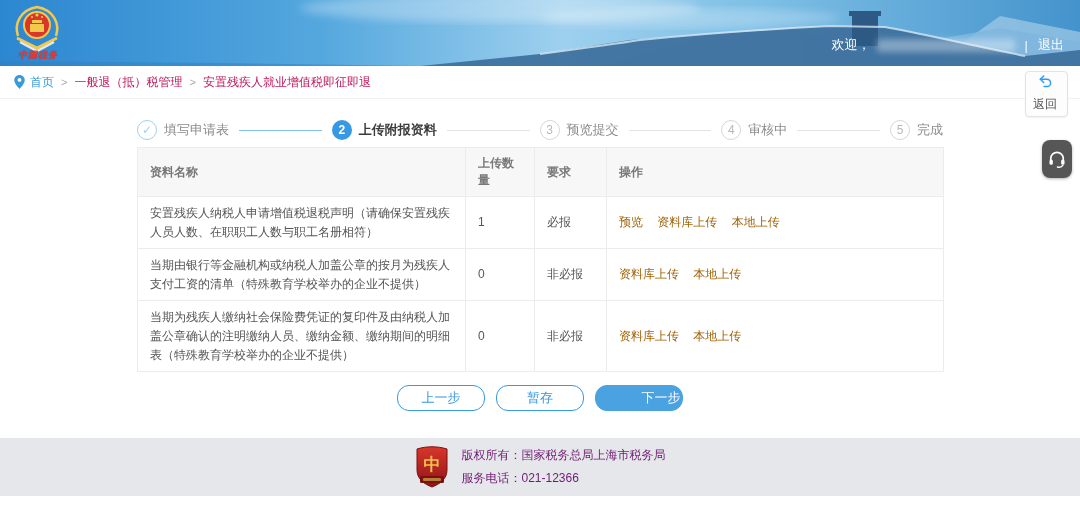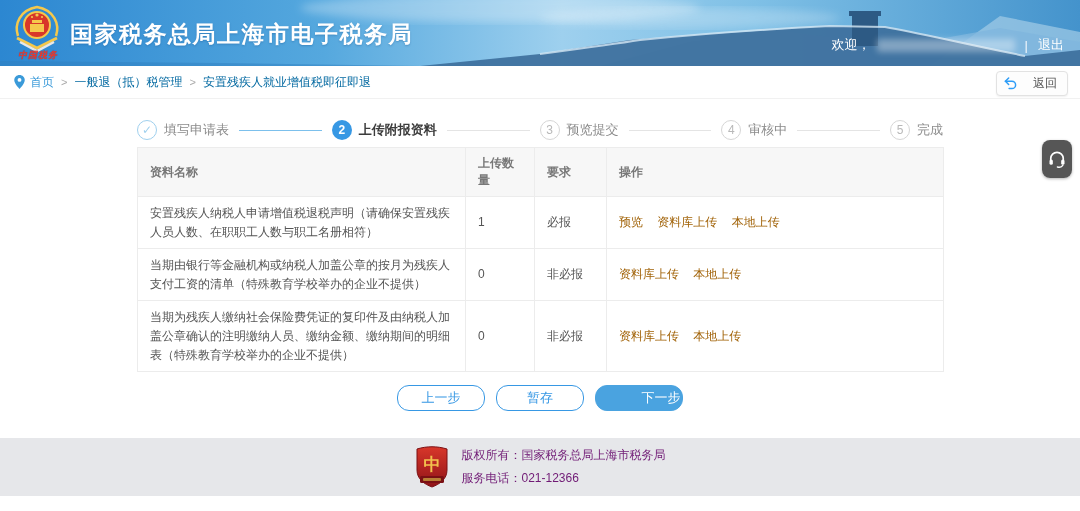--- a/index.html
+++ b/index.html
@@ -20,26 +20,26 @@
     color:#fff; font-size:13px; }
   .blur-name { width:138px; height:13px; margin:0 6px; border-radius:2px;
     background:rgba(255,255,255,.35); filter:blur(3px); }
   .user-sep { margin:0 10px 0 4px; opacity:.9; }
   .logout { color:#fff; cursor:pointer; }
 
   
   .breadcrumb-bar { position:relative; height:33px; background:#fff;
     border-bottom:1px solid #f1f1f1; display:flex; align-items:center; padding:8px 14px; }
   .pin-icon { width:11px; height:14px; margin-right:5px; flex:none; }
-  .crumb { font-size:12px; color:#0369a1; }
+  .crumb { font-size:12px; color:#be185d; }
   .crumb-home { color:#3a9ad9; cursor:pointer; }
   .crumb-sep { font-size:11px; color:#aaa; margin:0 7px; }
-  .back-btn { position:absolute; right:12px; top:5px; display:flex; align-items:center; gap:16px;
+  .back-btn { position:absolute; right:12px; top:5px; display:flex; align-items:center; gap:8px;
     border:1px solid #e2e2e2; border-radius:4px; background:#fdfdfd; padding:3px 10px 3px 7px;
-    font-size:12px; color:#555; box-shadow:0 1px 2px rgba(0,0,0,.06); cursor:pointer; }
+    font-size:12px; color:#555; box-shadow:0 1px 2px rgba(0,0,0,.06); cursor:pointer;flex-direction:column; }
 
   
   .main { width:806px; margin:0 auto; }
   .stepper { display:flex; align-items:center; margin-top:21px; height:20px; }
   .step { display:flex; align-items:center; gap:7px; flex:none; }
   .step-circle { width:20px; height:20px; border-radius:50%; display:flex; align-items:center;
     justify-content:center; font-size:12px; line-height:1; }
   .step.done .step-circle { border:1px solid #9fd0ee; color:#9fd0ee; background:#fff; }
   .step.active .step-circle { background:#3798e4; color:#fff; font-weight:bold; }
   .step.pending .step-circle { border:1px solid #d6d6d6; color:#b8b8b8; background:#fff; }
@@ -109,21 +109,20 @@
     <rect x="20" y="22" width="14" height="8" fill="#f5c84c"></rect>
     <rect x="22" y="18" width="10" height="3" fill="#f5c84c"></rect>
     <circle cx="27" cy="13" r="1.6" fill="#f5c84c"></circle>
     <circle cx="22" cy="15" r="1.1" fill="#f5c84c"></circle>
       <circle cx="32" cy="15" r="1.1" fill="#f5c84c"></circle>
     <path d="M7 36 L27 46 L47 36" fill="none" stroke="#f5c84c" stroke-width="3"></path>
     <path d="M10 40 L27 49 L44 40" fill="none" stroke="#e8e8e8" stroke-width="2.5"></path>
   </svg>
   <div class="logo-caption">中国税务</div>
 
-  <div class="app-title">国家税务总局上海市电子税务局</div>
 
   <div class="user-area">
     <span>欢迎，</span>
     <span class="blur-name"></span>
     <span class="user-sep">|</span>
     <span class="logout">退出</span>
   </div>
 </div>
 
 <div class="breadcrumb-bar">

